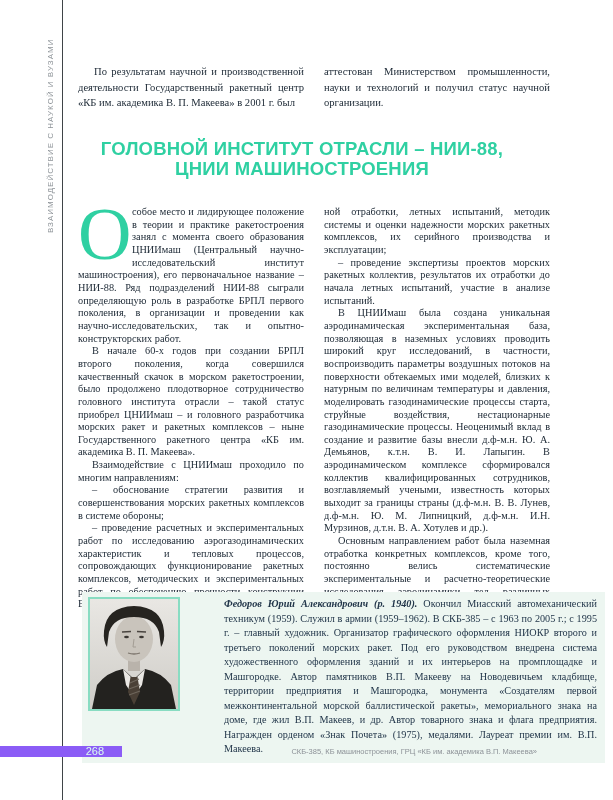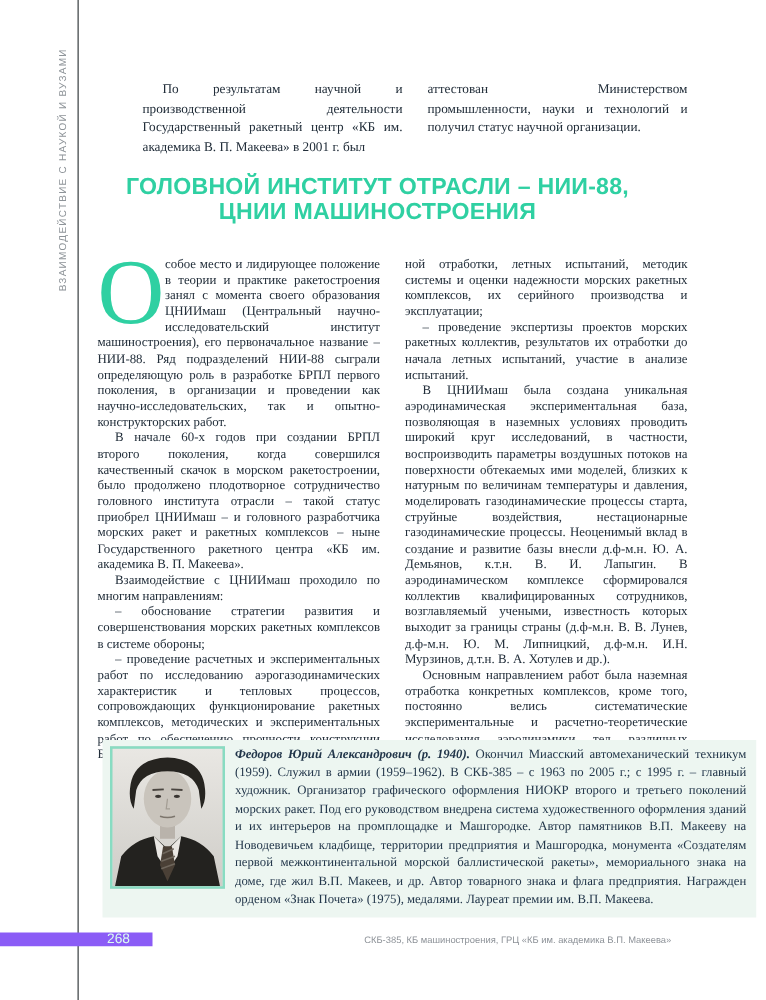--- a/index.html
+++ b/index.html
@@ -9,38 +9,38 @@
   }
   .vrule { position:absolute; left:62px; top:0; width:1px; height:800px; background:#3f4447; }
   .sidebar-label {
     position:absolute; left:46px; top:233px; transform:rotate(-90deg);
     transform-origin:0 0; white-space:nowrap;
     font-family:"Liberation Sans", sans-serif; font-size:8px; letter-spacing:1px;
     color:#8d9398; text-transform:uppercase;
   }
   .intro { position:absolute; top:64px; left:78px; width:472px; display:flex; gap:20px; }
   .intro .col { width:226px; font-size:10.6px; line-height:15.6px; text-align:justify; }
-  .intro .col.first { text-indent:16px;margin-left:36px; }
+  .intro .col.first { text-indent:16px; }
   .heading {
     position:absolute; top:139px; left:66px; width:472px; text-align:center;
     font-family:"Liberation Sans", sans-serif; font-weight:bold;
     font-size:18.5px; line-height:20px; color:#2fd0a2; letter-spacing:0.2px;
   }
   .body-cols { position:absolute; top:206px; left:78px; width:472px; display:flex; gap:20px; }
   .body-cols .col { width:226px; font-size:10.3px; line-height:12.65px; text-align:justify; }
   .body-cols p { margin:0; text-indent:14px; }
   .body-cols p.noindent { text-indent:0; }
   .dropcap {
     float:left; font-size:74px; line-height:52px; height:52px; width:50px;
     color:#2fd0a2; text-align:left; margin:2px 4px 0 0; font-family:"Liberation Serif", serif;
   }
   .bio {
     position:absolute; top:592px; left:82px; width:523px; min-height:135px;
     background:#edf6f1; box-sizing:border-box; padding:5px 8px 6px 6px;
-    display:flex; align-items:flex-start;
+    display:flex; align-items:flex-start;gap:36px;
   }
   .photo-frame {
     flex:none; width:88px; height:110px; border:2px solid #88dcc2; background:#dddcd8;
     margin-right:8px; overflow:hidden;
   }
   .bio-text { font-size:10.2px; line-height:14.55px; text-align:justify; color:#22364a; }
   .bio-name { font-weight:bold; font-style:italic; }
   .pagebar {
     position:absolute; top:746px; left:0; width:122px; height:11px; background:#8b5cf6;
     box-sizing:border-box; padding-right:18px; text-align:right;

